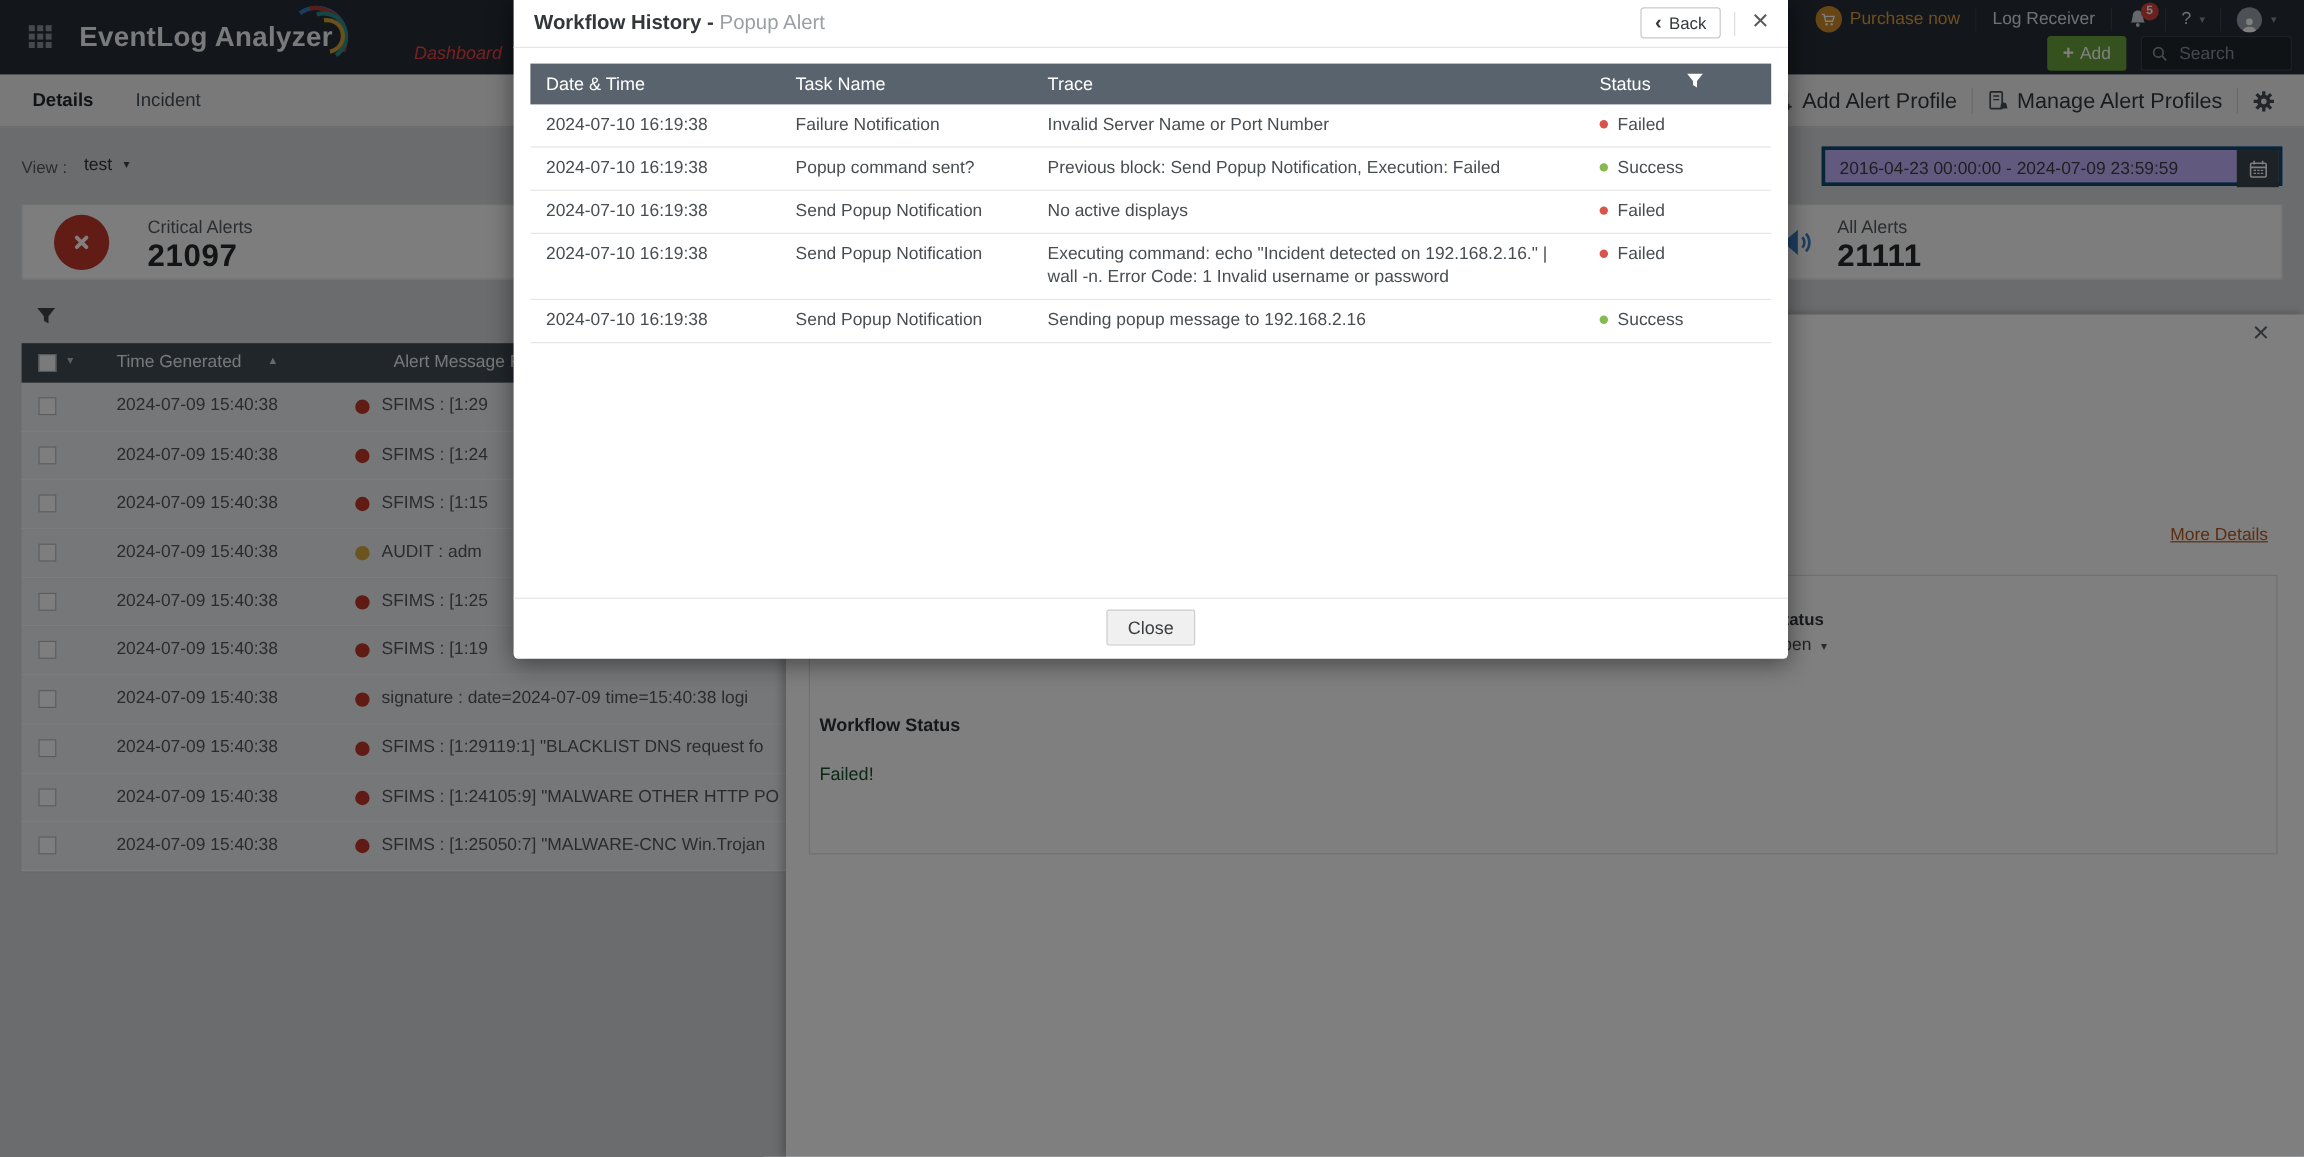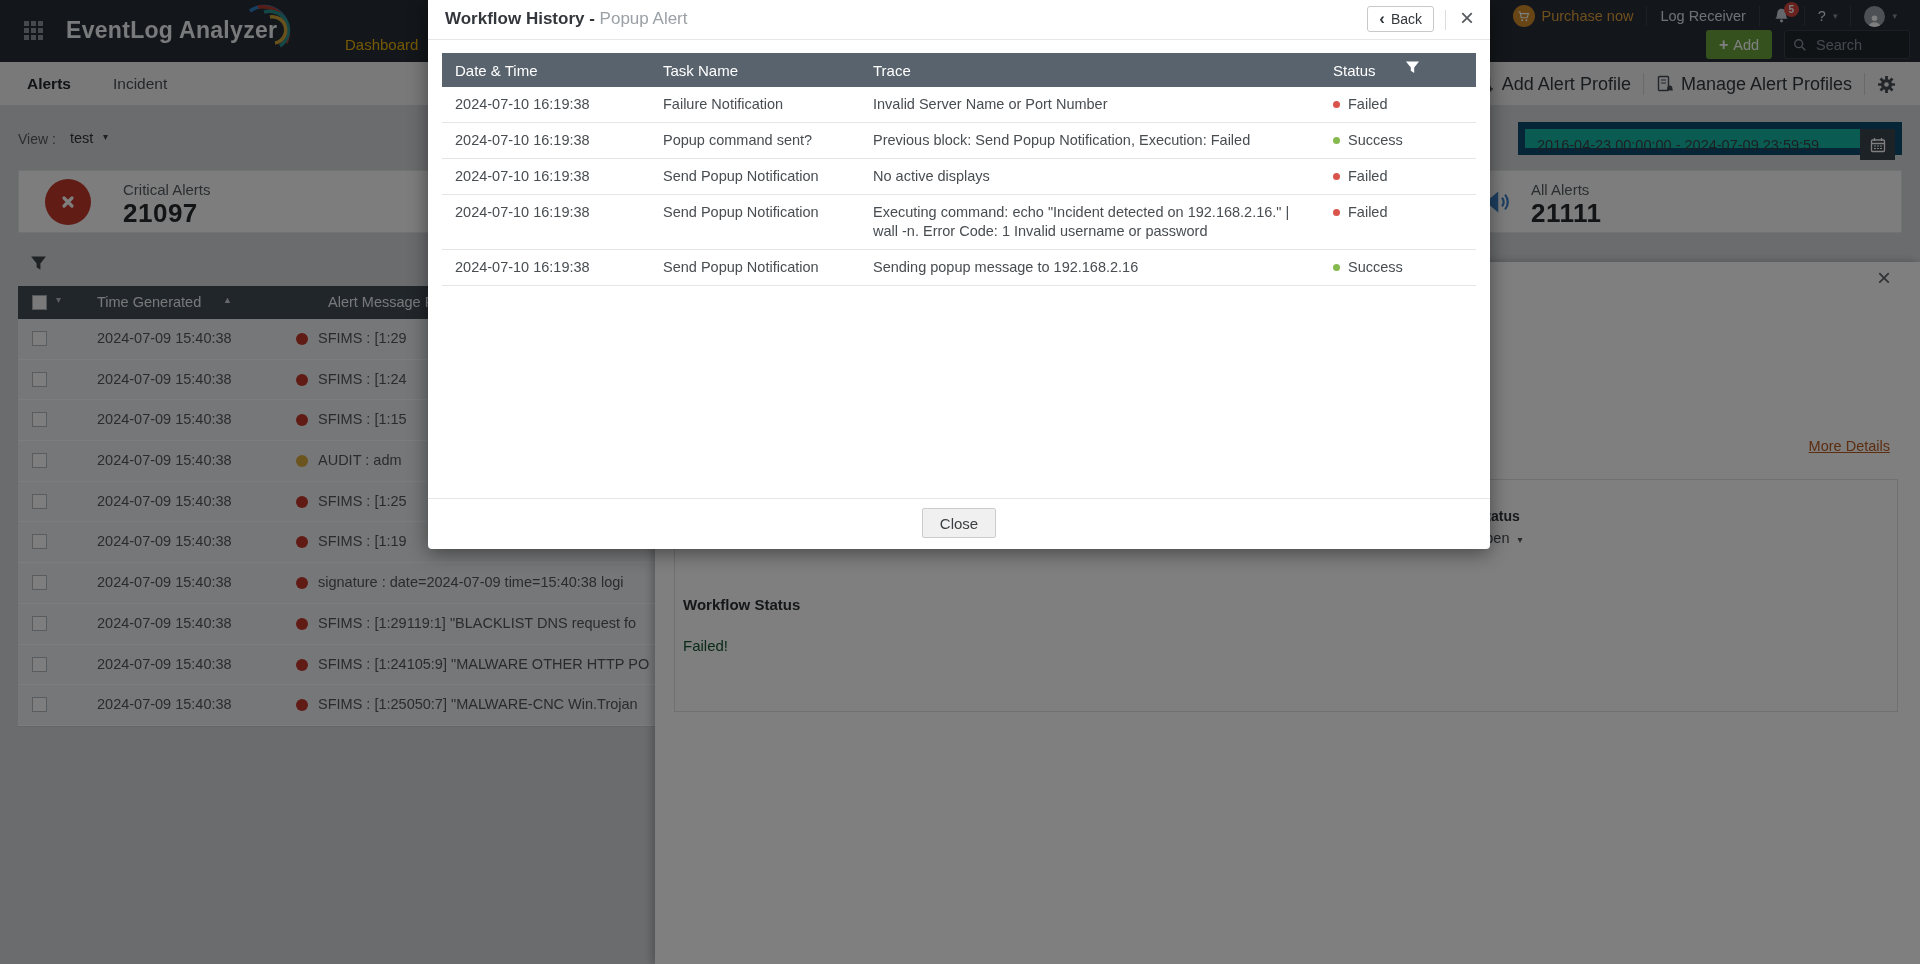--- a/index.html
+++ b/index.html
@@ -5,21 +5,21 @@
   html,body{margin:0;padding:0;background:#555;}
   *{box-sizing:border-box;font-family:"Liberation Sans",sans-serif;}
   #app{position:relative;width:1920px;height:964px;background:#d6d9dc;overflow:hidden;}
 
   
   .topbar{position:absolute;left:0;top:0;width:1920px;height:62px;background:#262c34;z-index:5;}
   .grid-icon{position:absolute;left:24px;top:21px;width:22px;height:22px;display:grid;grid-template-columns:repeat(3,5px);grid-template-rows:repeat(3,5px);gap:2px;}
   .grid-icon i{background:#8b949c;}
   .logo-swirl{position:absolute;left:234px;top:1px;}
   .logo-text{position:absolute;left:66px;top:0;line-height:60px;font-size:23px;font-weight:bold;color:#f2f4f6;letter-spacing:.3px;z-index:2;}
-  .nav-dash{position:absolute;left:345px;top:36px;font-size:15px;color:#eab308;}
+  .nav-dash{position:absolute;left:345px;top:36px;font-size:15px;color:#ef4444;font-style:italic;}
   .utils{position:absolute;right:10px;top:2px;height:28px;display:flex;align-items:center;}
   .util{display:flex;align-items:center;padding:0 13px;height:20px;border-left:1px solid #3a424b;font-size:14.5px;color:#dde2e8;gap:7px;}
   .util:first-child{border-left:none;}
   .purchase{color:#df9f3d;}
   .cart-badge{width:22px;height:22px;border-radius:50%;background:#d18a28;display:flex;align-items:center;justify-content:center;}
   .bell-wrap{position:relative;width:18px;height:18px;}
   .nbadge{position:absolute;top:-5px;right:-8px;min-width:15px;height:15px;border-radius:50%;background:#d5443c;color:#fff;font-size:10px;line-height:15px;text-align:center;font-weight:bold;}
   .caret{font-size:9px;color:#8a9198;}
   .avatar{width:21px;height:21px;border-radius:50%;background:#9aa2aa;display:flex;align-items:flex-end;justify-content:center;overflow:hidden;}
   .add-btn{position:absolute;left:1706px;top:30px;width:66px;height:29px;background:#69a33c;border-radius:3px;color:#fff;font-size:14.5px;display:flex;align-items:center;justify-content:center;gap:5px;cursor:pointer;}
@@ -34,21 +34,21 @@
   .tab-alerts{left:27px;color:#23272b;font-weight:bold;}
   .tab-incident{left:113px;color:#494f54;}
   .toolbar{position:absolute;right:12px;top:0;height:44px;display:flex;align-items:center;}
   .tb-item{display:flex;align-items:center;gap:7px;font-size:18px;color:#33383c;padding:0 12px;cursor:pointer;}
   .tb-sep{width:1px;height:22px;background:#d2d5d8;}
 
   
   .view-label{position:absolute;left:18px;top:131px;font-size:14px;color:#565b60;}
   .view-value{position:absolute;left:70px;top:130px;font-size:14.5px;color:#2e3236;cursor:pointer;}
   .view-caret{position:absolute;left:103px;top:131px;font-size:10px;color:#3e444a;cursor:pointer;}
-  .date-input{position:absolute;left:1518px;top:122px;width:384px;height:33px;background:#14b8a6;border:7px solid #0c4a6e;}
+  .date-input{position:absolute;left:1518px;top:122px;width:384px;height:33px;background:#c4b5fd;border:3px solid #0c4a6e;}
   .date-input input{position:absolute;left:0;top:0;width:345px;height:31px;border:none;outline:none;padding:0 12px;font-size:14.5px;color:#3a3f44;background:transparent;}
   .cal-btn{position:absolute;right:0;top:0;width:35px;height:31px;background:#3b444d;display:flex;align-items:center;justify-content:center;cursor:pointer;}
 
   
   .card{position:absolute;top:170px;height:63px;background:#fafbfb;border:1px solid #e3e4e5;}
   .card1{left:18px;width:462px;}
   .card2{left:1460px;width:442px;}
   .crit-circle{position:absolute;left:26px;top:8px;width:46px;height:46px;border-radius:50%;display:flex;align-items:center;justify-content:center;}
   .card-label{position:absolute;font-size:15px;color:#565c61;}
   .card-value{position:absolute;font-size:26px;font-weight:bold;color:#24282c;letter-spacing:.5px;}
@@ -179,21 +179,21 @@
     <div class="searchbox">
       <svg width="14" height="14" viewBox="0 0 16 16">
           <circle cx="6.5" cy="6.5" r="4.5" stroke="#8e979f" stroke-width="1.6" fill="none"></circle>
           <path d="M10 10l4 4" stroke="#8e979f" stroke-width="1.6"></path>
         </svg>
       <input placeholder="Search" style="">
     </div>
   </header>
 
   <div class="tabsrow">
-    <div class="tab tab-alerts">Alerts</div>
+    <div class="tab tab-alerts">Details</div>
     <div class="tab tab-incident">Incident</div>
     <div class="toolbar">
       <div class="tb-item">
         <svg width="19" height="19" viewBox="0 0 18 18">
             <circle cx="9" cy="9" r="7" stroke="#454b52" stroke-width="1.6" fill="none"></circle>
             <path d="M9 5v4.3l3 1.8" stroke="#454b52" stroke-width="1.6" fill="none"></path>
           </svg>
       </div>
       <div class="tb-sep"></div>
       <div class="tb-item">

